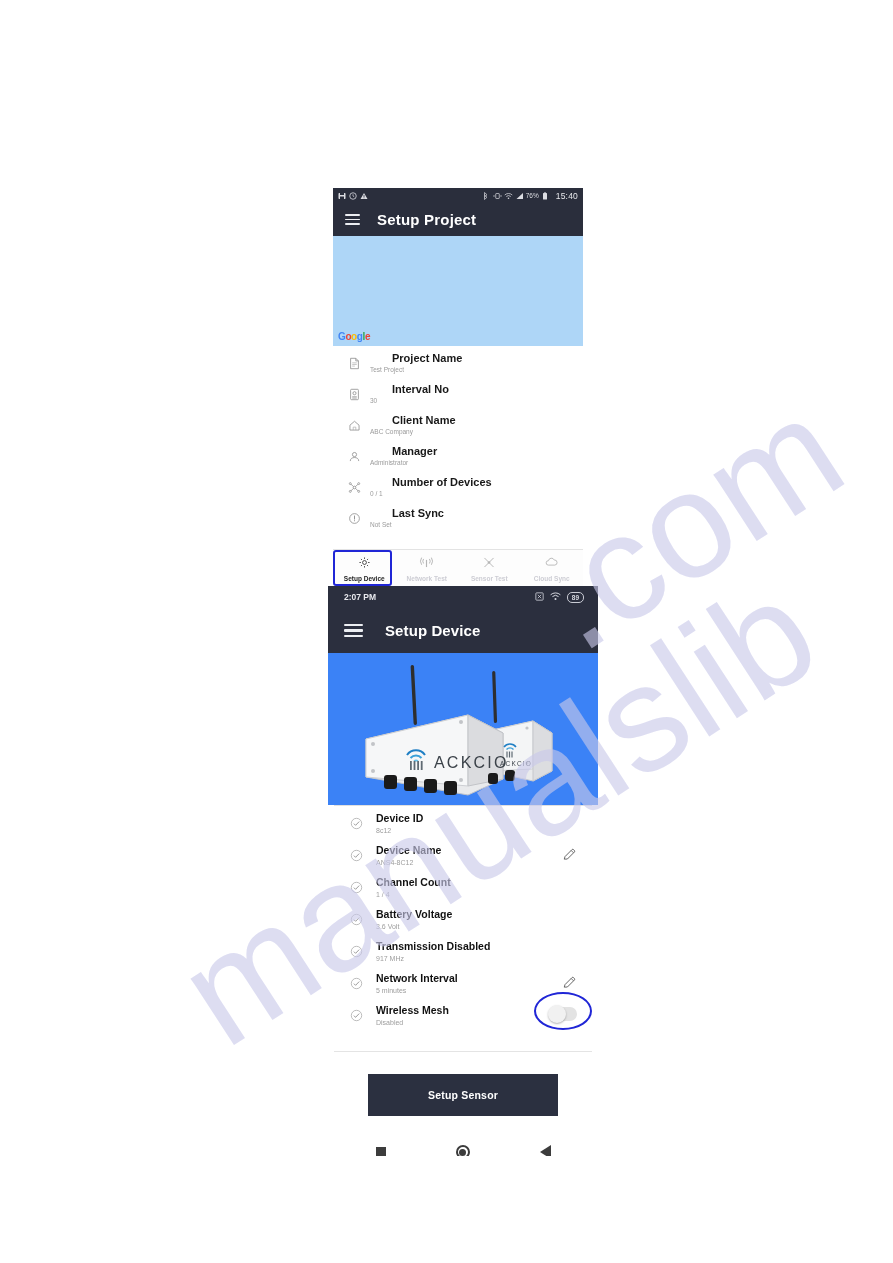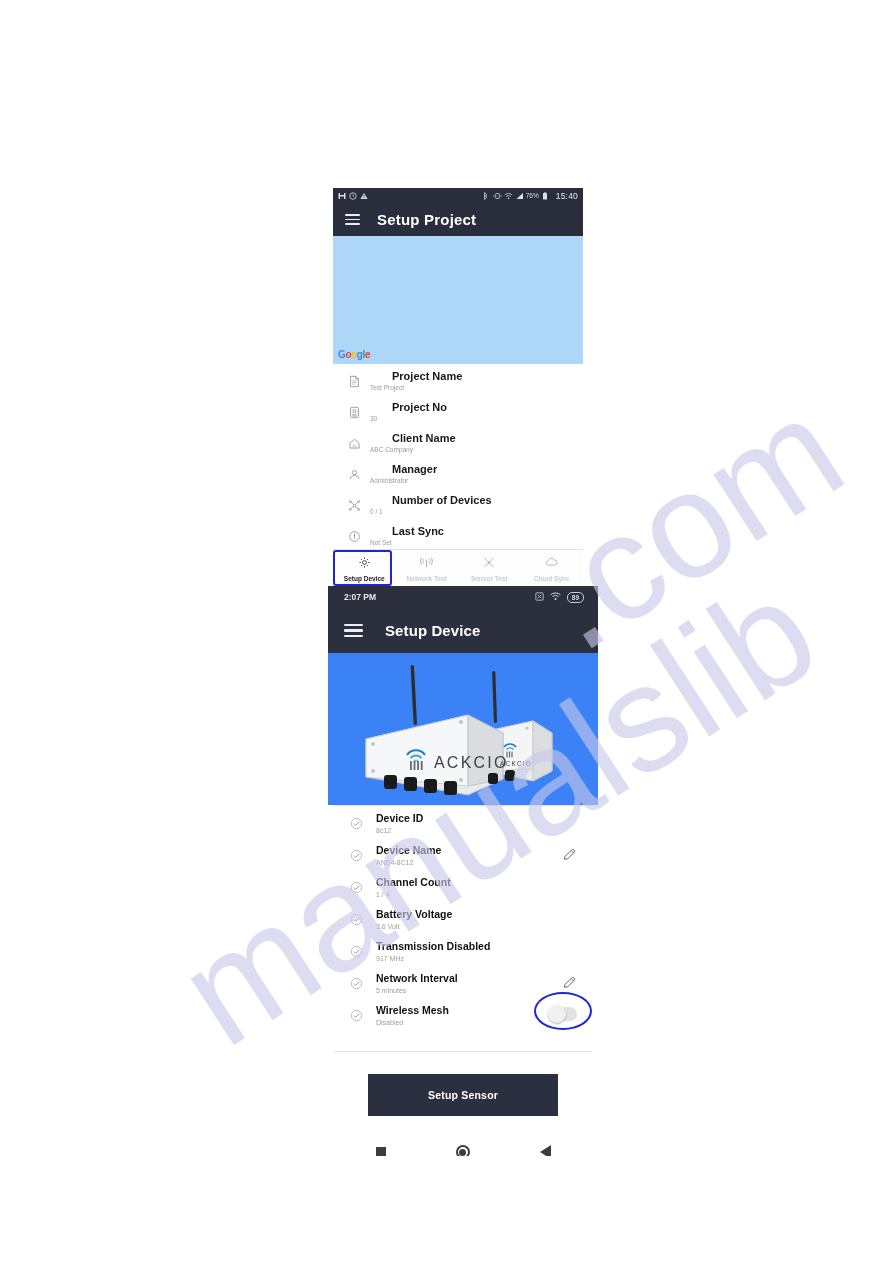--- a/index.html
+++ b/index.html
@@ -26,21 +26,21 @@
   #s1-status .spacer{flex:1;}
   #s1-status .right-ic{display:flex;gap:3px;align-items:center;}
   #s1-status .clock{margin-left:3px;font-size:8.5px;letter-spacing:.2px;}
   .sbi{display:inline-block;width:8px;height:8px;position:relative;}
 
   #s1-appbar{height:33px;background:#2a2e3c;display:flex;align-items:center;padding-left:12px;}
   .hamb{width:15px;display:flex;flex-direction:column;gap:2.5px;cursor:pointer;}
   .hamb i{display:block;height:1.8px;background:#eceef2;border-radius:1px;}
   #s1-title{color:#ffffff;font-size:15px;font-weight:bold;margin-left:17px;letter-spacing:.2px;}
 
-  #s1-map{height:128px;background:#aed6f7;position:relative;}
+  #s1-map{height:110px;background:#aed6f7;position:relative;}
   #gmaps-logo{position:absolute;left:5px;bottom:4px;font-size:10px;font-weight:bold;
               font-family:"Liberation Sans",sans-serif;letter-spacing:-.4px;}
   #gmaps-logo span:nth-child(1){color:#4285F4;}
   #gmaps-logo span:nth-child(2){color:#EA4335;}
   #gmaps-logo span:nth-child(3){color:#FBBC05;}
   #gmaps-logo span:nth-child(4){color:#4285F4;}
   #gmaps-logo span:nth-child(5){color:#34A853;}
   #gmaps-logo span:nth-child(6){color:#EA4335;}
 
   #s1-list{background:#ffffff;padding:5px 0 0 0;}
@@ -207,21 +207,21 @@
 
     <div class="p-row">
       <div class="p-ico">
         <svg width="13" height="13" viewBox="0 0 20 20">
             <rect x="4" y="2" width="12" height="16" rx="1.5" fill="none" stroke="#8a8a8a" stroke-width="1.2"></rect>
             <circle cx="10" cy="8" r="2.4" fill="none" stroke="#8a8a8a" stroke-width="1.2"></circle>
             <path d="M6.5 13.5h7M6.5 15.5h7" stroke="#8a8a8a" stroke-width="1.1"></path>
           </svg>
       </div>
       <div class="p-txt">
-        <div class="p-label">Project No</div>
+        <div class="p-label">Interval No</div>
         <div class="p-value">30</div>
       </div>
     </div>
 
     <div class="p-row">
       <div class="p-ico">
         <svg width="13" height="13" viewBox="0 0 20 20">
             <path d="M3 9.5 10 3.5 17 9.5 V17 H3 Z" fill="none" stroke="#8a8a8a" stroke-width="1.2" stroke-linejoin="round"></path>
             <path d="M8 17v-4.5h4V17" fill="none" stroke="#a9a9a9" stroke-width="1"></path>
           </svg>

